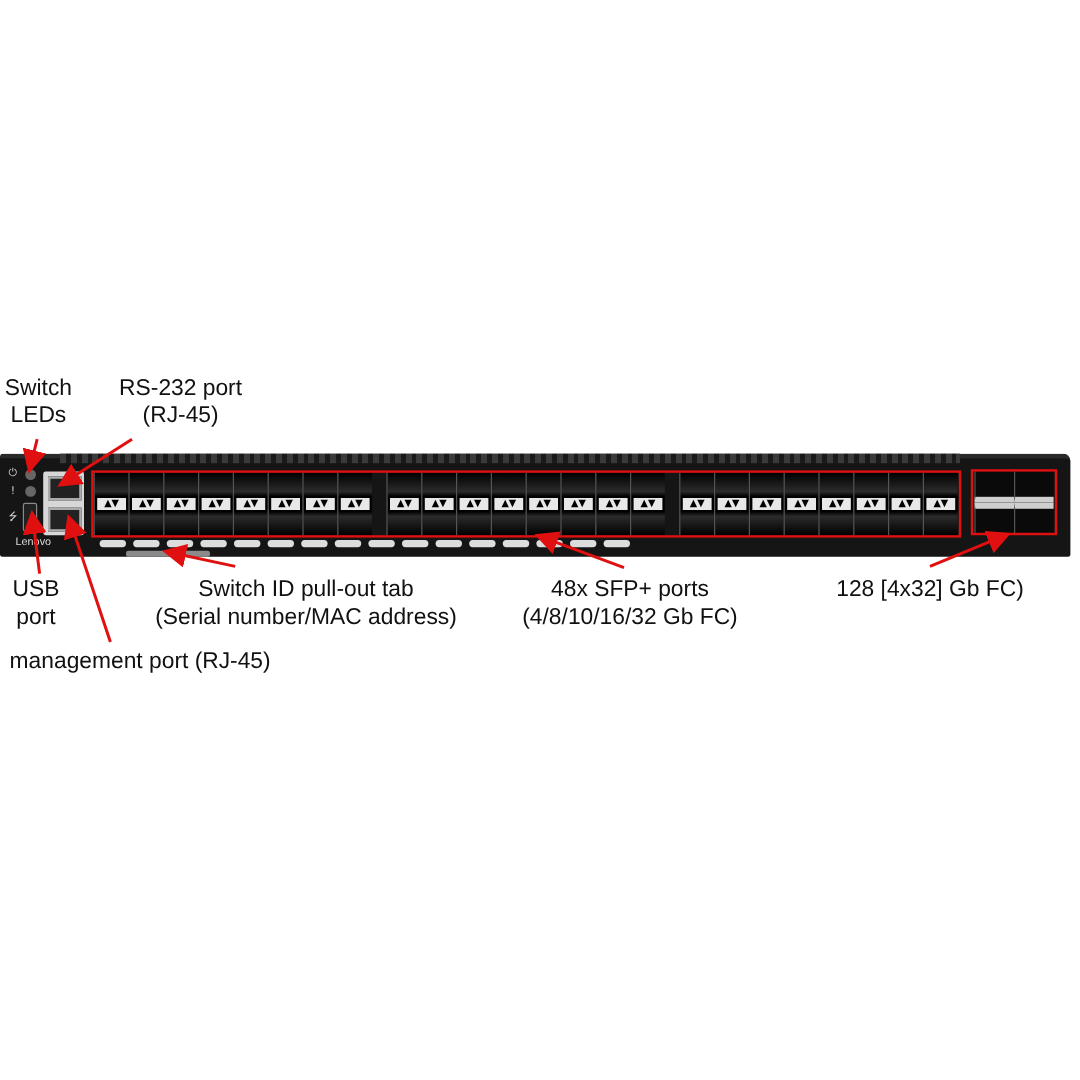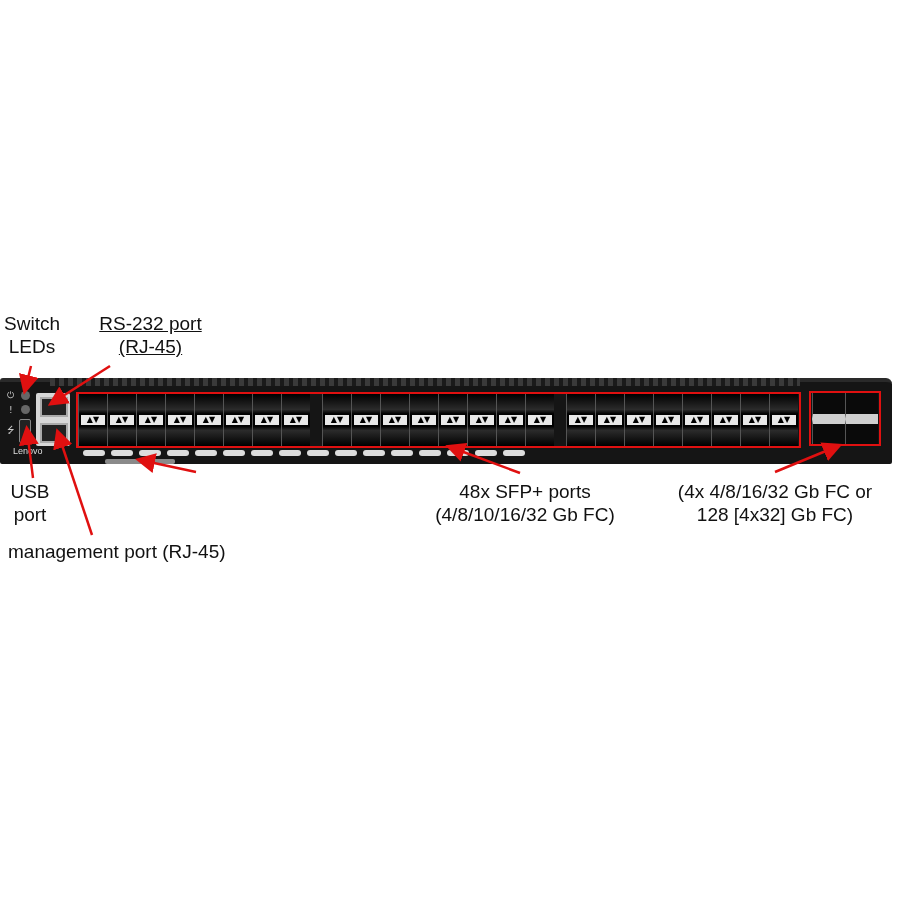--- a/index.html
+++ b/index.html
@@ -27,39 +27,40 @@
   .tab { position:absolute; left:105px; top:459px; width:70px; height:5px; background:#8a8a8a; border-radius:2px; }
   svg.arrows { position:absolute; left:0; top:0; }
 </style>
 </head>
 <body>
 
 <div class="label" style="left:2px;top:312px;width:60px;">
   <div>Switch</div>
   <div>LEDs</div>
 </div>
-<div class="label" style="left:88px;top:312px;width:125px;text-decoration:underline;">
+<div class="label" style="left:88px;top:312px;width:125px;">
   <div>RS-232 port</div>
   <div>(RJ-45)</div>
 </div>
 <div class="label" style="left:4px;top:480px;width:52px;">
   <div>USB</div>
   <div>port</div>
 </div>
 <div class="label left" style="left:8px;top:540px;">
   <div>management port (RJ-45)</div>
 </div>
 <div class="label" style="left:110px;top:480px;width:290px;">
+  <div>Switch ID pull-out tab</div>
+  <div>(Serial number/MAC address)</div>
 </div>
 <div class="label" style="left:420px;top:480px;width:210px;">
   <div>48x SFP+ ports</div>
   <div>(4/8/10/16/32 Gb FC)</div>
 </div>
 <div class="label" style="left:660px;top:480px;width:230px;">
-  <div>(4x 4/8/16/32 Gb FC or</div>
   <div>128 [4x32] Gb FC)</div>
 </div>
 
 <div class="chassis"></div>
 <div class="vent"></div>
 
 <div class="icon-sm" style="left:7px;top:390px;">⏻</div>
 <div class="led" style="left:21px;top:391px;"></div>
 <div class="icon-sm" style="left:9px;top:405px;">!</div>
 <div class="led" style="left:21px;top:405px;"></div>

